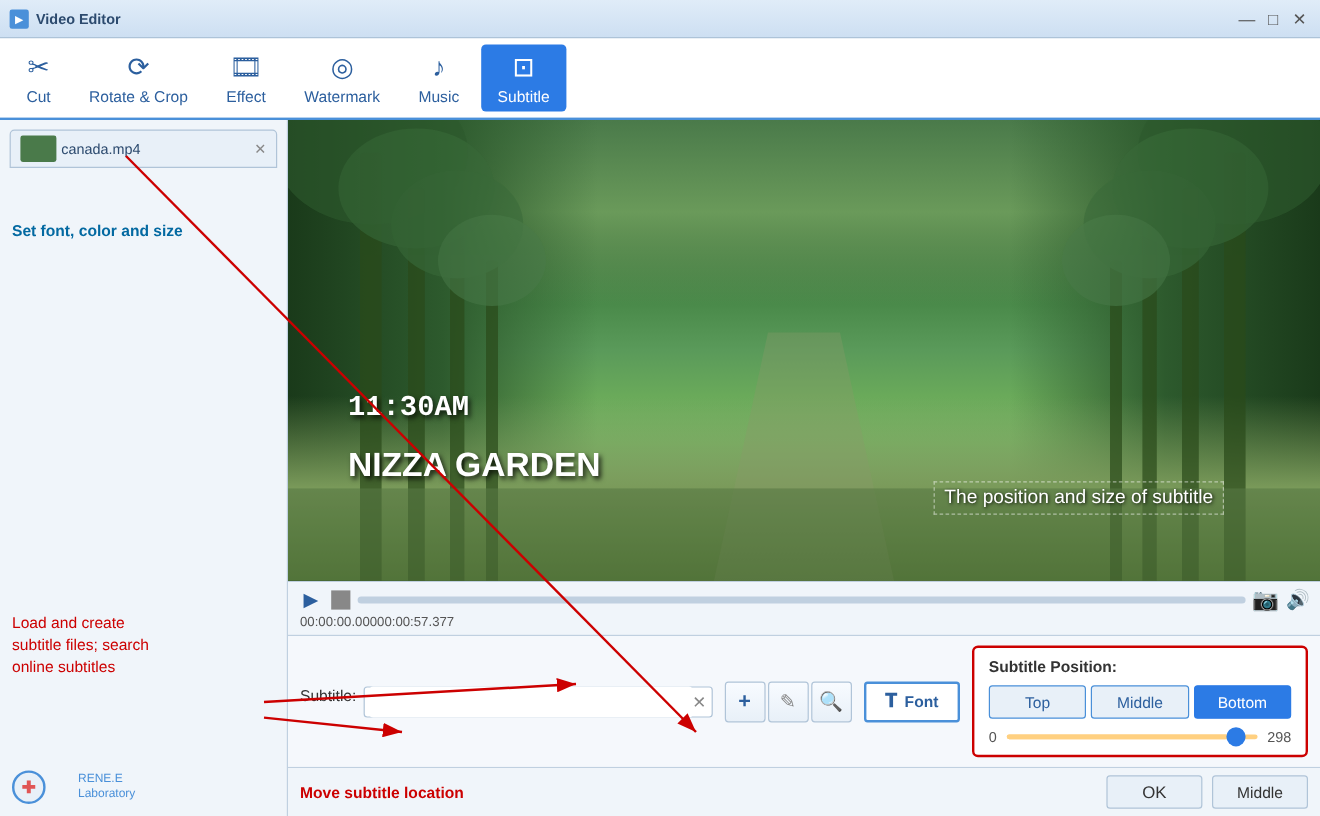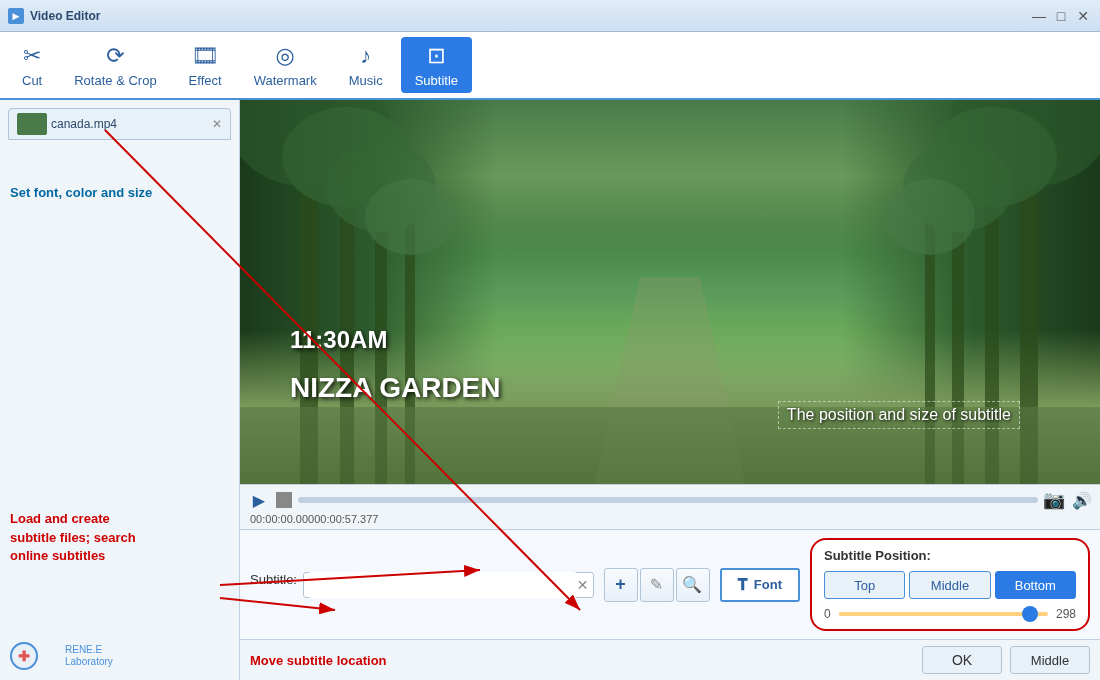--- a/index.html
+++ b/index.html
@@ -110,20 +110,21 @@
       text-shadow: 2px 2px 4px rgba(0,0,0,0.8);
     }
     .video-time-text {
       position: absolute;
       bottom: 130px;
       left: 50px;
       color: white;
       font-size: 24px;
       font-weight: bold;
       text-shadow: 2px 2px 4px rgba(0,0,0,0.8);
+      font-family: Liberation Mono, monospace;
     }
     .video-subtitle-overlay {
       position: absolute;
       bottom: 55px;
       right: 80px;
       color: white;
       font-size: 16px;
       text-shadow: 1px 1px 3px rgba(0,0,0,0.9);
       border: 1px dashed rgba(255,255,255,0.5);
       padding: 4px 8px;
@@ -230,21 +231,21 @@
       color: #2c5f9e;
       font-weight: 600;
       display: flex;
       align-items: center;
       gap: 6px;
     }
 
     
     .subtitle-position-panel {
       border: 2px solid #cc0000;
-      border-radius: 16px;
+      border-radius: 5px;
       padding: 8px 12px;
       background: white;
       min-width: 280px;
     }
     .panel-title { font-size: 13px; font-weight: bold; color: #333; margin-bottom: 8px; }
     .position-btn-row { display: flex; gap: 4px; margin-bottom: 8px; }
     .pos-btn {
       flex: 1;
       height: 28px;
       border: 1px solid #4a90d9;
@@ -347,21 +348,21 @@
       font-size: 13px;
       font-weight: bold;
       z-index: 10;
     }
     .annotation-2 {
       position: absolute;
       bottom: 115px;
       left: 10px;
       color: #cc0000;
       font-size: 13px;
-      font-weight: bold;
+      font-weight: normal;
       z-index: 10;
       line-height: 1.4;
     }
 
     
     .arrows-overlay {
       position: absolute;
       top: 0; left: 0;
       width: 100%;
       height: 100%;

